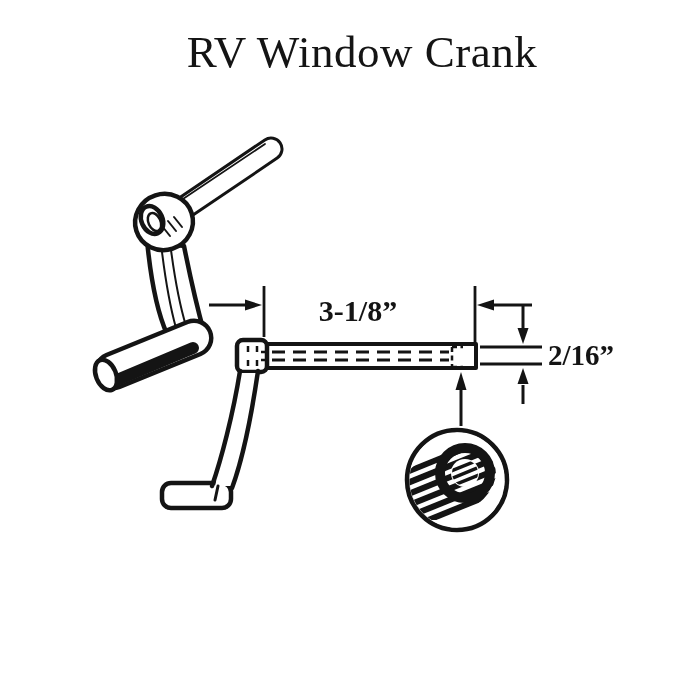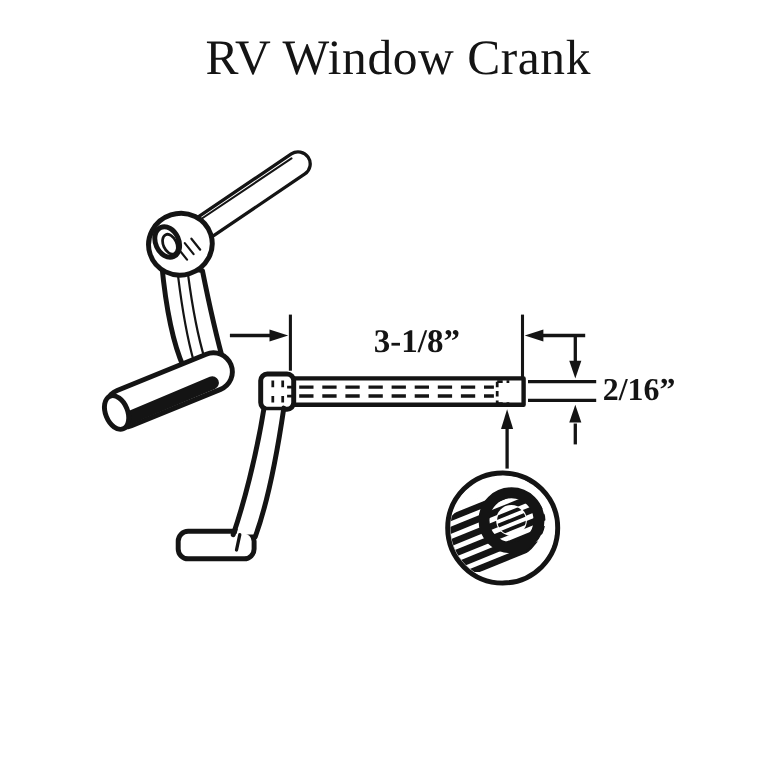--- a/index.html
+++ b/index.html
@@ -13,21 +13,21 @@
     position:absolute; top:14px; left:0; width:100%;
     margin:12px; text-align:center; font-weight:400;
     font-size:45px; color:var(--ink); letter-spacing:0.5px;
     font-family:"Liberation Serif", serif;
   }
   .drawing { position:absolute; left:0; top:0; }
   .dim-label {
     position:absolute; color:var(--ink); font-weight:700;
     font-family:"Liberation Serif", serif; white-space:nowrap;
   }
-  .dim-length { left:264px; width:188px; top:294px; text-align:center; font-size:30px;padding-left:21px; }
+  .dim-length { left:264px; width:188px; top:294px; text-align:center; font-size:30px; }
   .dim-dia   { left:548px; top:339px; font-size:29px; }
   
   .k  { stroke:var(--ink); }
   .w  { stroke:#ffffff; }
   .fw { fill:#ffffff; }
   .fk { fill:var(--ink); }
   .fn { fill:none; }
 </style>
 </head>
 <body>

